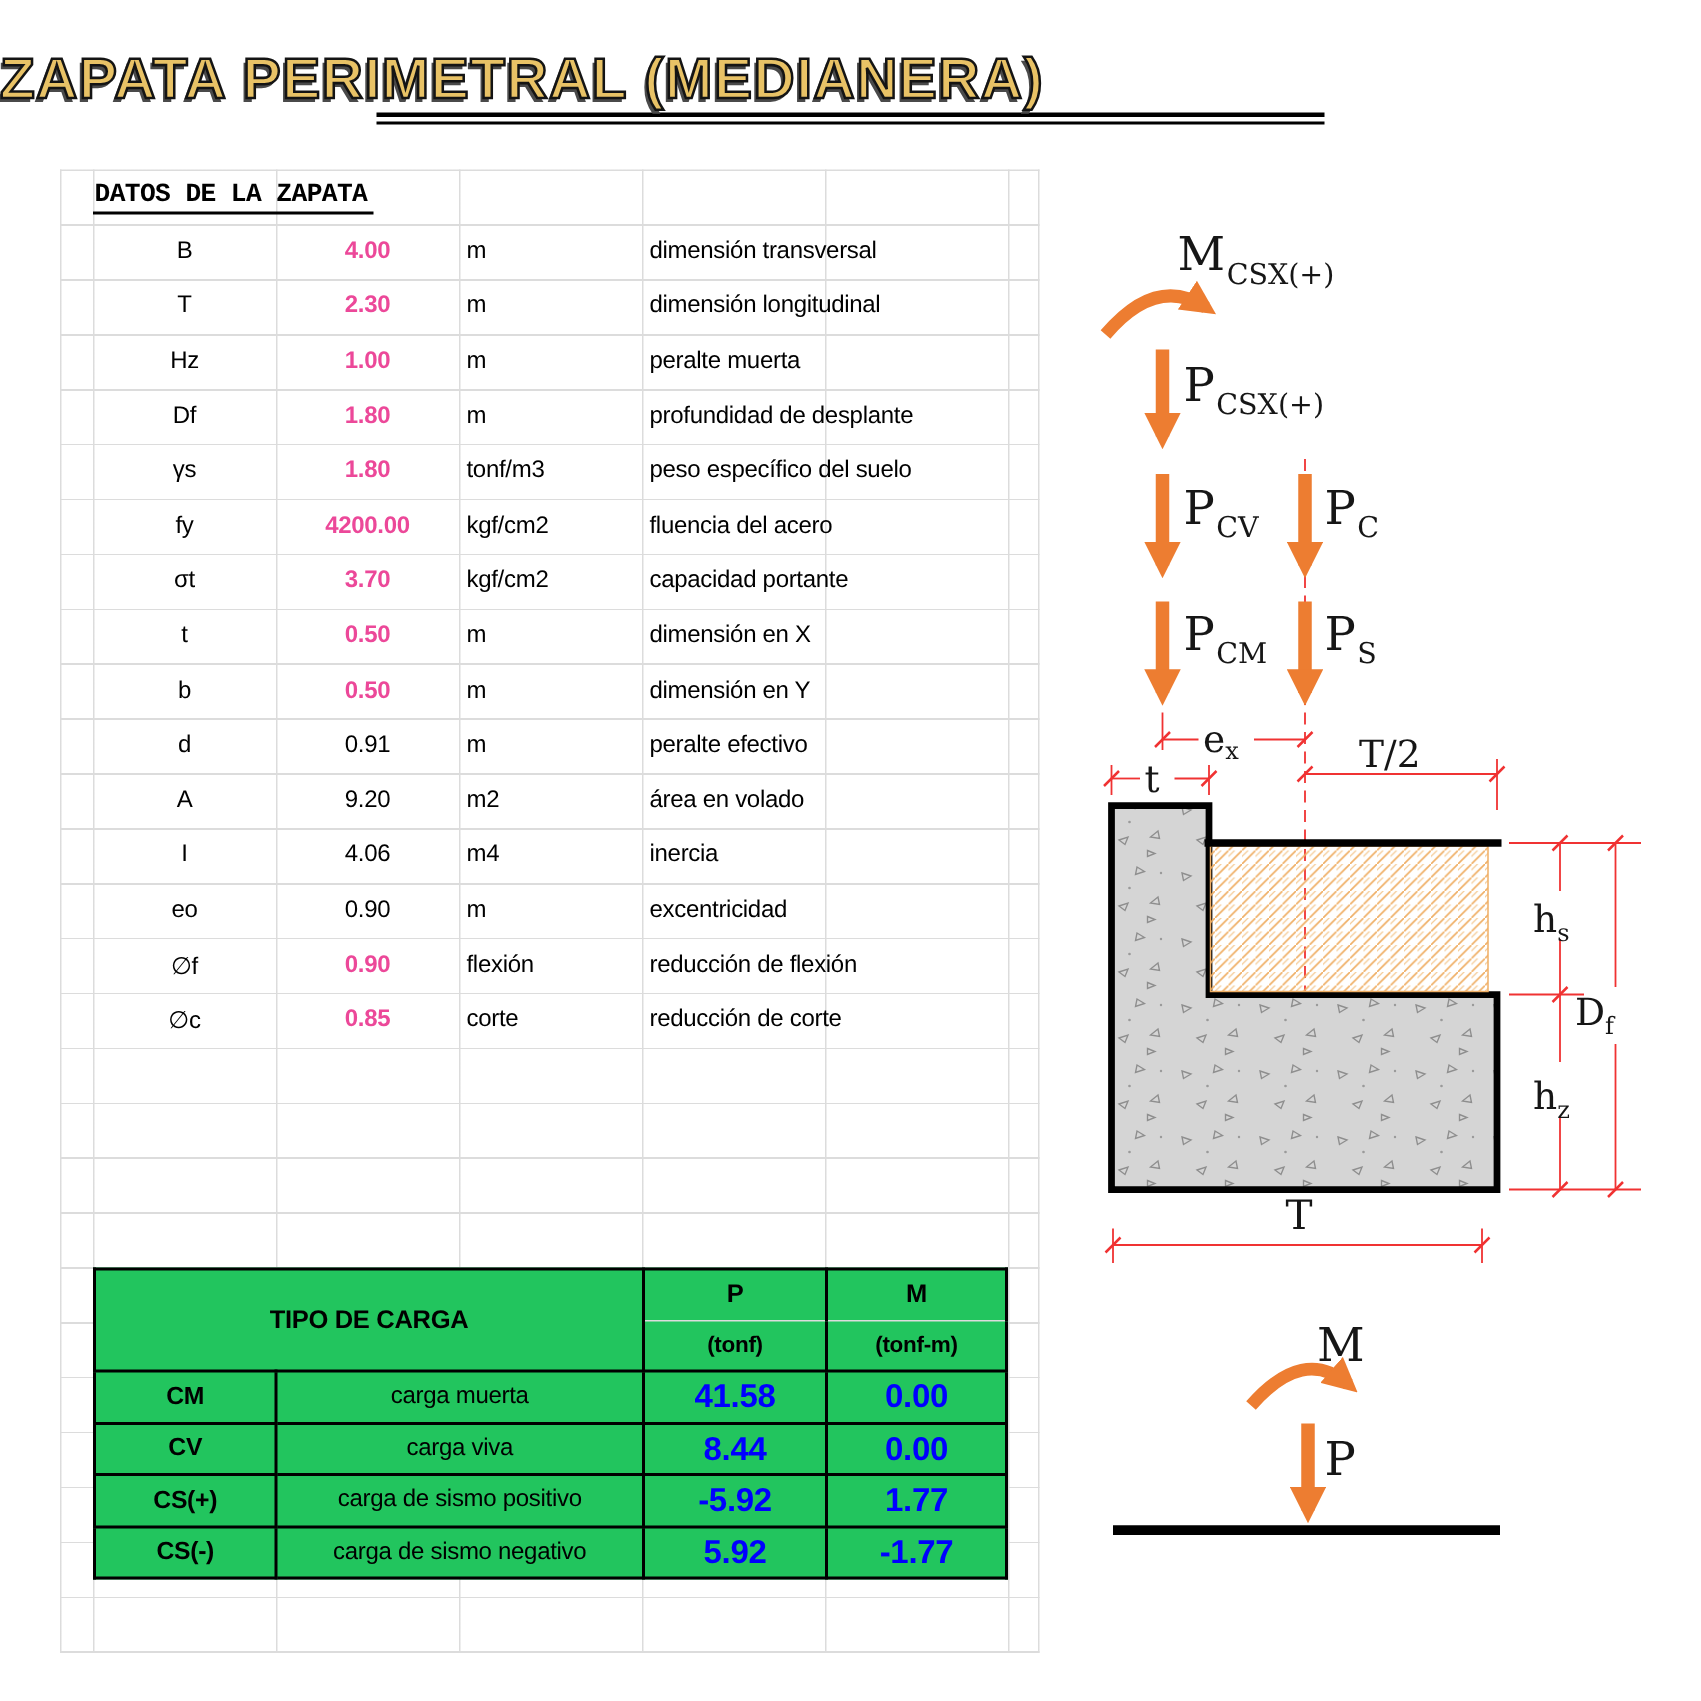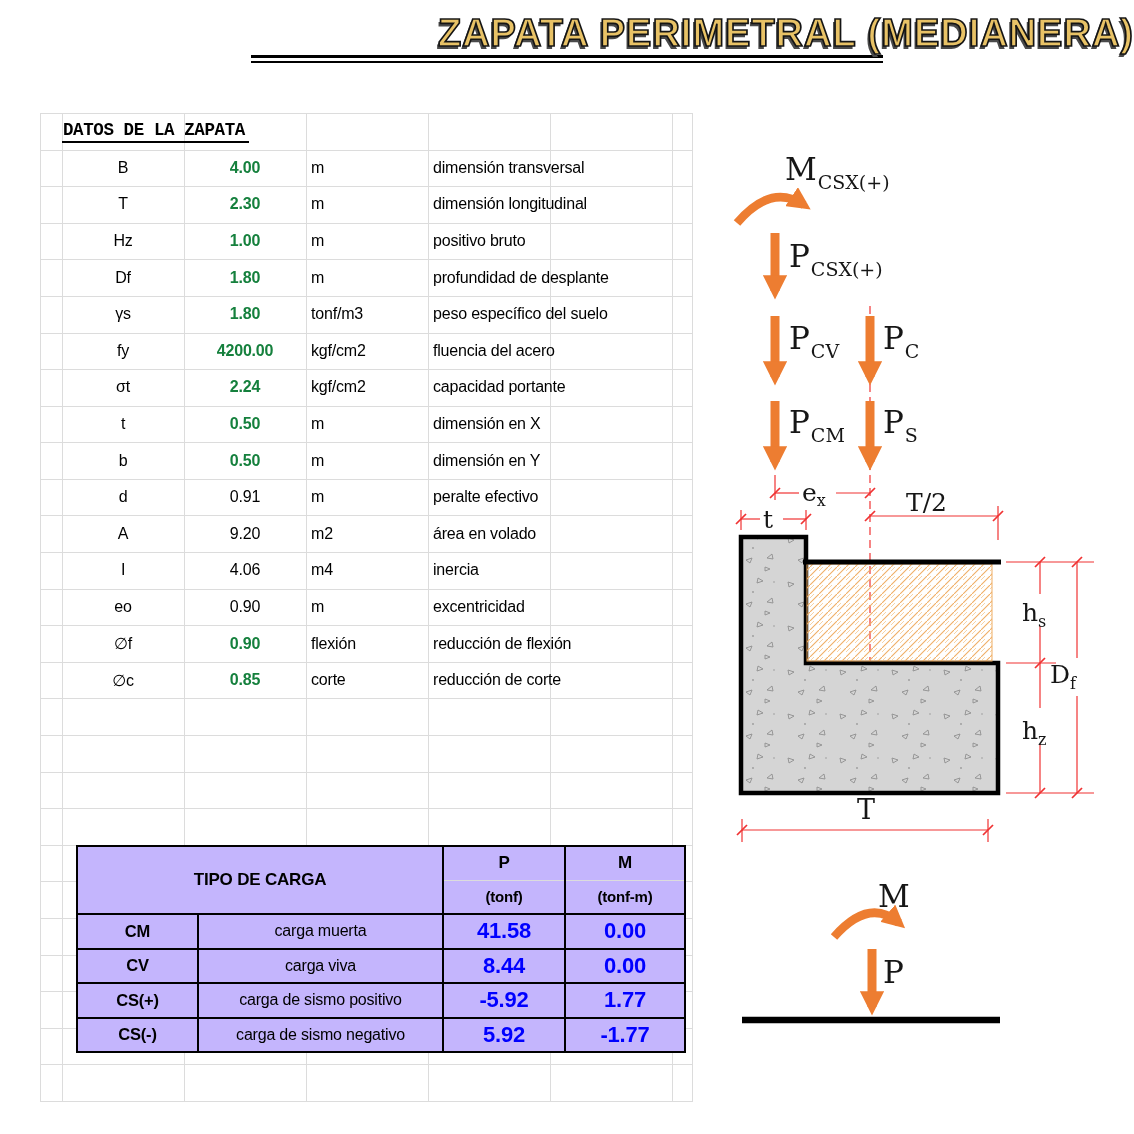--- a/index.html
+++ b/index.html
@@ -12,43 +12,43 @@
       repeating-linear-gradient(to bottom,#dcdcdc 0,#dcdcdc 1px,transparent 1px,transparent 36.59px),
       linear-gradient(#dcdcdc,#dcdcdc),linear-gradient(#dcdcdc,#dcdcdc),
       linear-gradient(#dcdcdc,#dcdcdc),linear-gradient(#dcdcdc,#dcdcdc),
       linear-gradient(#dcdcdc,#dcdcdc),linear-gradient(#dcdcdc,#dcdcdc),
       linear-gradient(#dcdcdc,#dcdcdc),linear-gradient(#dcdcdc,#dcdcdc);
     background-repeat:no-repeat;
     background-size:100% 100%,1px 100%,1px 100%,1px 100%,1px 100%,1px 100%,1px 100%,1px 100%,1px 100%;
     background-position:0 0,0 0,22px 0,144px 0,266px 0,388px 0,510px 0,632px 0,652px 0;}
 
   
-  .title-wrap{position:absolute;top:12px;left:0;width:100%;text-align:right;}
+  .title-wrap{position:absolute;top:32px;left:0;width:100%;text-align:left;}
   .title-text{display:inline-block;font-weight:bold;font-size:38px;letter-spacing:1px;
     color:#E8C266;-webkit-text-stroke:1.7px #141414;
     text-shadow:-2px 3px 0 #4a4a4a;white-space:nowrap;}
   .title-underline{width:632px;margin:0 auto;height:3px;
     border-top:3px solid #000;border-bottom:2px solid #000;}
 
   
   .datos{position:absolute;left:62px;top:113px;border-collapse:collapse;table-layout:fixed;
     width:610px;font-size:16px;color:#000;letter-spacing:-0.2px;}
   .datos tr{height:36.6px;}
   .datos td{padding:0;vertical-align:middle;overflow:visible;white-space:nowrap;}
   .datos .c-param{text-align:center;}
   .datos .c-val{text-align:center;font-weight:400;color:#000;}
-  .datos tr.hl .c-val{color:#15803d;font-weight:bold;}
+  .datos tr.hl .c-val{color:#ec4899;font-weight:bold;}
   .datos .c-unit{text-align:left;padding-left:5px;}
   .datos .c-desc{text-align:left;padding-left:5px;}
   .datos-header{font-weight:bold;font-size:17.5px;letter-spacing:-0.4px;
     border-bottom:2.5px solid #000;padding:0 4px 1px 1px;display:inline-block;font-family:Liberation Mono, monospace;}
 
   
-  .cargas{position:absolute;left:76px;top:845px;border-collapse:collapse;table-layout:fixed;
-    width:608px;background:#c4b5fd;font-size:16px;color:#000;letter-spacing:-0.2px;}
+  .cargas{position:absolute;left:62px;top:845px;border-collapse:collapse;table-layout:fixed;
+    width:608px;background:#22c55e;font-size:16px;color:#000;letter-spacing:-0.2px;}
   .cargas td{border:2.5px solid #000;padding:0;vertical-align:middle;text-align:center;white-space:nowrap;}
   .cargas tr.hrow{height:34px;}
   .cargas tr.drow{height:34.5px;}
   .cargas .tc-title{font-weight:bold;font-size:17px;}
   .cargas td.ph{font-weight:bold;font-size:17px;border-bottom:1px solid #dcdcdc;}
   .cargas td.pu{font-weight:bold;font-size:15px;border-top:1px solid #dcdcdc;}
   .cargas .ccode{font-weight:bold;font-size:16.5px;}
   .cargas .cdesc{font-weight:400;}
   .cargas .cval{font-weight:bold;color:#0000FF;font-size:22px;}
 
@@ -97,21 +97,21 @@
           <td class="c-param">T</td>
           <td class="c-val">2.30</td>
           <td class="c-unit">m</td>
           <td class="c-desc">dimensión longitudinal</td>
         </tr>
 
         <tr class="hl">
           <td class="c-param">Hz</td>
           <td class="c-val">1.00</td>
           <td class="c-unit">m</td>
-          <td class="c-desc">positivo bruto</td>
+          <td class="c-desc">peralte muerta</td>
         </tr>
 
         <tr class="hl">
           <td class="c-param">Df</td>
           <td class="c-val">1.80</td>
           <td class="c-unit">m</td>
           <td class="c-desc">profundidad de desplante</td>
         </tr>
 
         <tr class="hl">
@@ -124,21 +124,21 @@
 
         <tr class="hl">
           <td class="c-param">fy</td>
           <td class="c-val">4200.00</td>
           <td class="c-unit">kgf/cm2</td>
           <td class="c-desc">fluencia del acero</td>
         </tr>
 
         <tr class="hl">
           <td class="c-param">σt</td>
-          <td class="c-val">2.24</td>
+          <td class="c-val">3.70</td>
           <td class="c-unit">kgf/cm2</td>
           <td class="c-desc">capacidad portante</td>
         </tr>
 
         <tr class="hl">
           <td class="c-param">t</td>
           <td class="c-val">0.50</td>
           <td class="c-unit">m</td>
           <td class="c-desc">dimensión en X</td>
         </tr>

